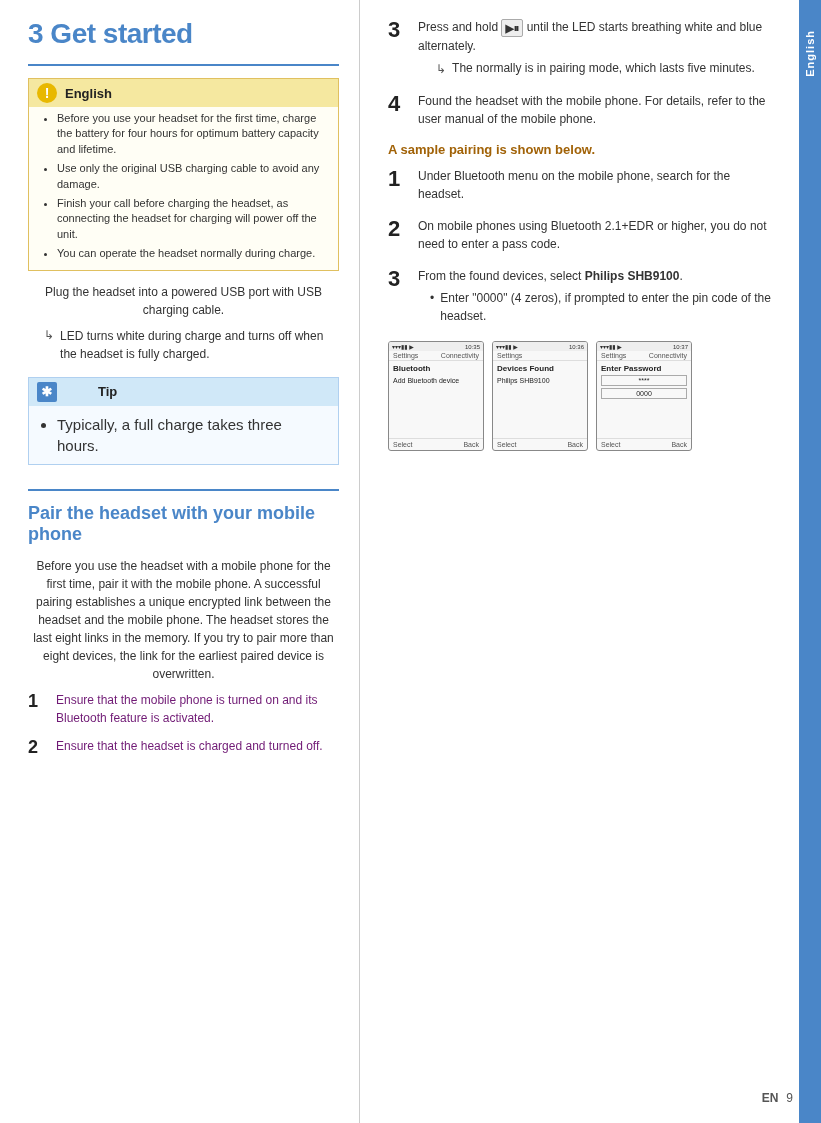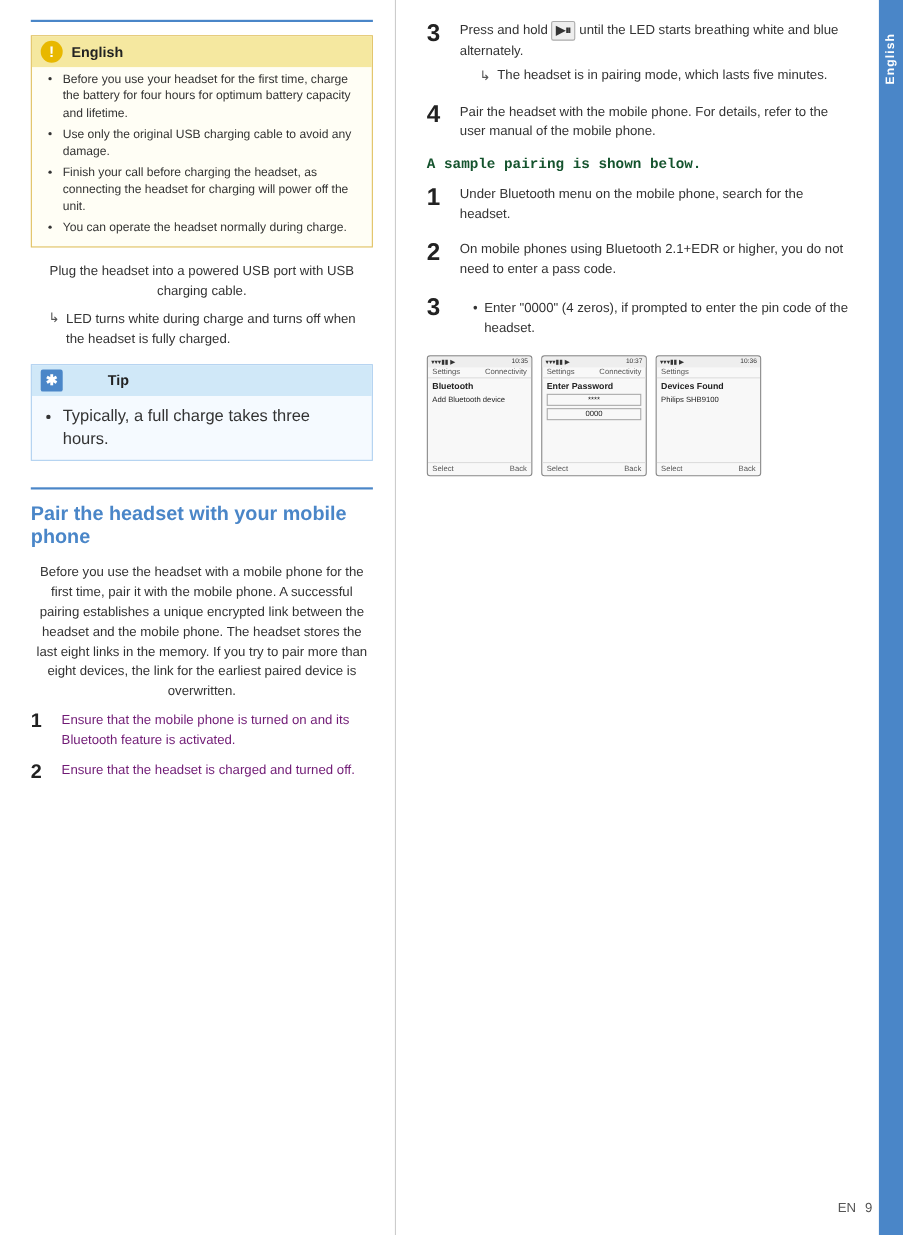--- a/index.html
+++ b/index.html
@@ -260,23 +260,22 @@
     .sub-text {
       font-size: 12px;
       color: #333;
       line-height: 1.5;
     }
 
     
     .sample-pairing-heading {
       font-size: 13px;
       font-weight: bold;
-      color: #14532d;
+      color: #a16207;
       margin-bottom: 10px;
-      font-family: Liberation Mono, monospace;
     }
 
     
     .phone-row {
       display: flex;
       gap: 8px;
       margin-top: 16px;
     }
 
     .phone-screen {
@@ -357,21 +356,21 @@
       position: absolute;
       bottom: 18px;
       right: 28px;
       font-size: 12px;
       color: #555;
       display: flex;
       gap: 8px;
     }
 
     .page-footer-en {
-      font-weight: normal;
+      font-weight: bold;
     }
 
     
     .right-step {
       display: flex;
       gap: 10px;
       margin-bottom: 14px;
       align-items: flex-start;
     }
 
@@ -413,20 +412,21 @@
   </style>
 </head>
 <body>
 
 <div class="page-wrapper">
 
   <div class="main-content">
 
     <div class="left-col">
 
+      <h1 class="chapter-heading">3   Get started</h1>
 
       <hr class="section-divider">
 
 
       <div class="warning-box">
         <div class="warning-header">
           <div class="warning-icon">!</div>
           <span class="warning-title">English</span>
         </div>
         <div class="warning-body">
@@ -477,43 +477,43 @@
 
     </div>
 
     <div class="right-col">
 
       <div id="right-steps-top">
           <div class="right-step">
       <span class="right-step-number">3</span>
       <div class="right-step-content"><span>Press and hold <span class="inline-icon">▶⏸</span> until the LED starts breathing white and blue alternately.</span><div class="right-arrow-item">
           <span class="arrow-symbol">↳</span>
-          <span class="arrow-text">The headset is in pairing mode, which lasts five minutes.</span>
+          <span class="arrow-text">The normally is in pairing mode, which lasts five minutes.</span>
         </div></div>
     </div>
           <div class="right-step">
       <span class="right-step-number">4</span>
-      <div class="right-step-content"><span>Pair the headset with the mobile phone. For details, refer to the user manual of the mobile phone.</span></div>
+      <div class="right-step-content"><span>Found the headset with the mobile phone. For details, refer to the user manual of the mobile phone.</span></div>
     </div>
         </div>
 
       <p class="sample-pairing-heading">A sample pairing is shown below.</p>
 
       <div id="right-sub-steps">
           <div class="right-step">
       <span class="right-step-number">1</span>
       <div class="right-step-content"><span>Under Bluetooth menu on the mobile phone, search for the headset.</span></div>
     </div>
           <div class="right-step">
       <span class="right-step-number">2</span>
       <div class="right-step-content"><span>On mobile phones using Bluetooth 2.1+EDR or higher, you do not need to enter a pass code.</span></div>
     </div>
           <div class="right-step">
       <span class="right-step-number">3</span>
-      <div class="right-step-content"><div class="sub-step">
+      <div class="right-step-content"><span>From the found devices, select <strong class="inline-bold">Philips SHB9100</strong>.</span><div class="sub-step">
           <span class="sub-bullet">•</span>
           <span class="sub-text">Enter "0000" (4 zeros), if prompted to enter the pin code of the headset.</span>
         </div></div>
     </div>
         </div>
 
       <div class="phone-row">
         <div id="phone-screens" style="display:flex; gap:8px;">
             <div class="phone-screen">
       <div class="phone-status-bar">
@@ -531,51 +531,51 @@
 
       </div>
       <div class="phone-footer">
         <span>Select</span>
         <span>Back</span>
       </div>
     </div>
             <div class="phone-screen">
       <div class="phone-status-bar">
         <span>▾▾▾▮▮ ▶</span>
+        <span>10:36</span>
+      </div>
+      <div class="phone-nav-bar">
+        <span>Settings</span>
+        <span></span>
+      </div>
+      <div class="phone-body">
+
+        <div class="phone-title">Devices Found</div>
+        <div class="phone-menu-item">Philips SHB9100</div>
+
+      </div>
+      <div class="phone-footer">
+        <span>Select</span>
+        <span>Back</span>
+      </div>
+    </div>
+            <div class="phone-screen">
+      <div class="phone-status-bar">
+        <span>▾▾▾▮▮ ▶</span>
         <span>10:37</span>
       </div>
       <div class="phone-nav-bar">
         <span>Settings</span>
         <span>Connectivity</span>
       </div>
       <div class="phone-body">
 
         <div class="phone-title">Enter Password</div>
         <div class="phone-password-box">****</div>
         <div class="phone-password-box">0000</div>
-
-      </div>
-      <div class="phone-footer">
-        <span>Select</span>
-        <span>Back</span>
-      </div>
-    </div>
-            <div class="phone-screen">
-      <div class="phone-status-bar">
-        <span>▾▾▾▮▮ ▶</span>
-        <span>10:36</span>
-      </div>
-      <div class="phone-nav-bar">
-        <span>Settings</span>
-        <span></span>
-      </div>
-      <div class="phone-body">
-
-        <div class="phone-title">Devices Found</div>
-        <div class="phone-menu-item">Philips SHB9100</div>
 
       </div>
       <div class="phone-footer">
         <span>Select</span>
         <span>Back</span>
       </div>
     </div>
           </div>
       </div>
 

